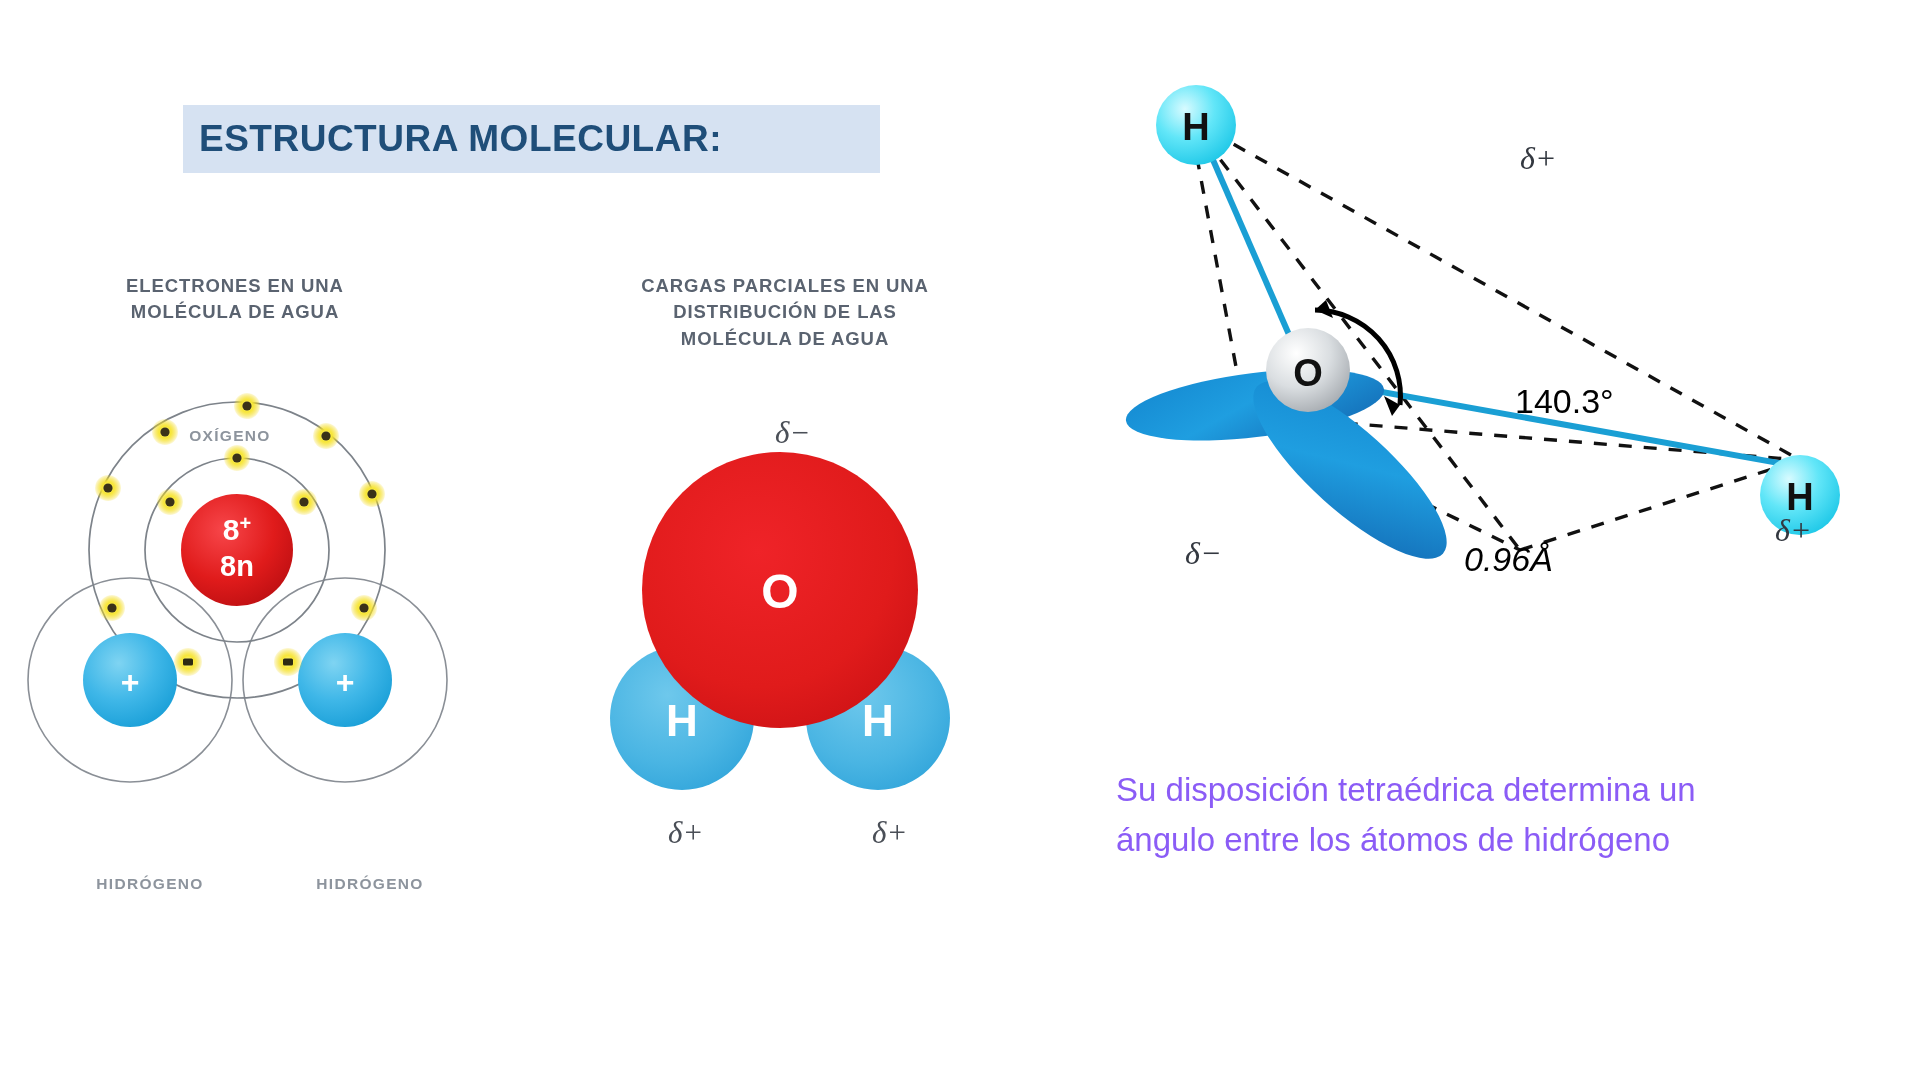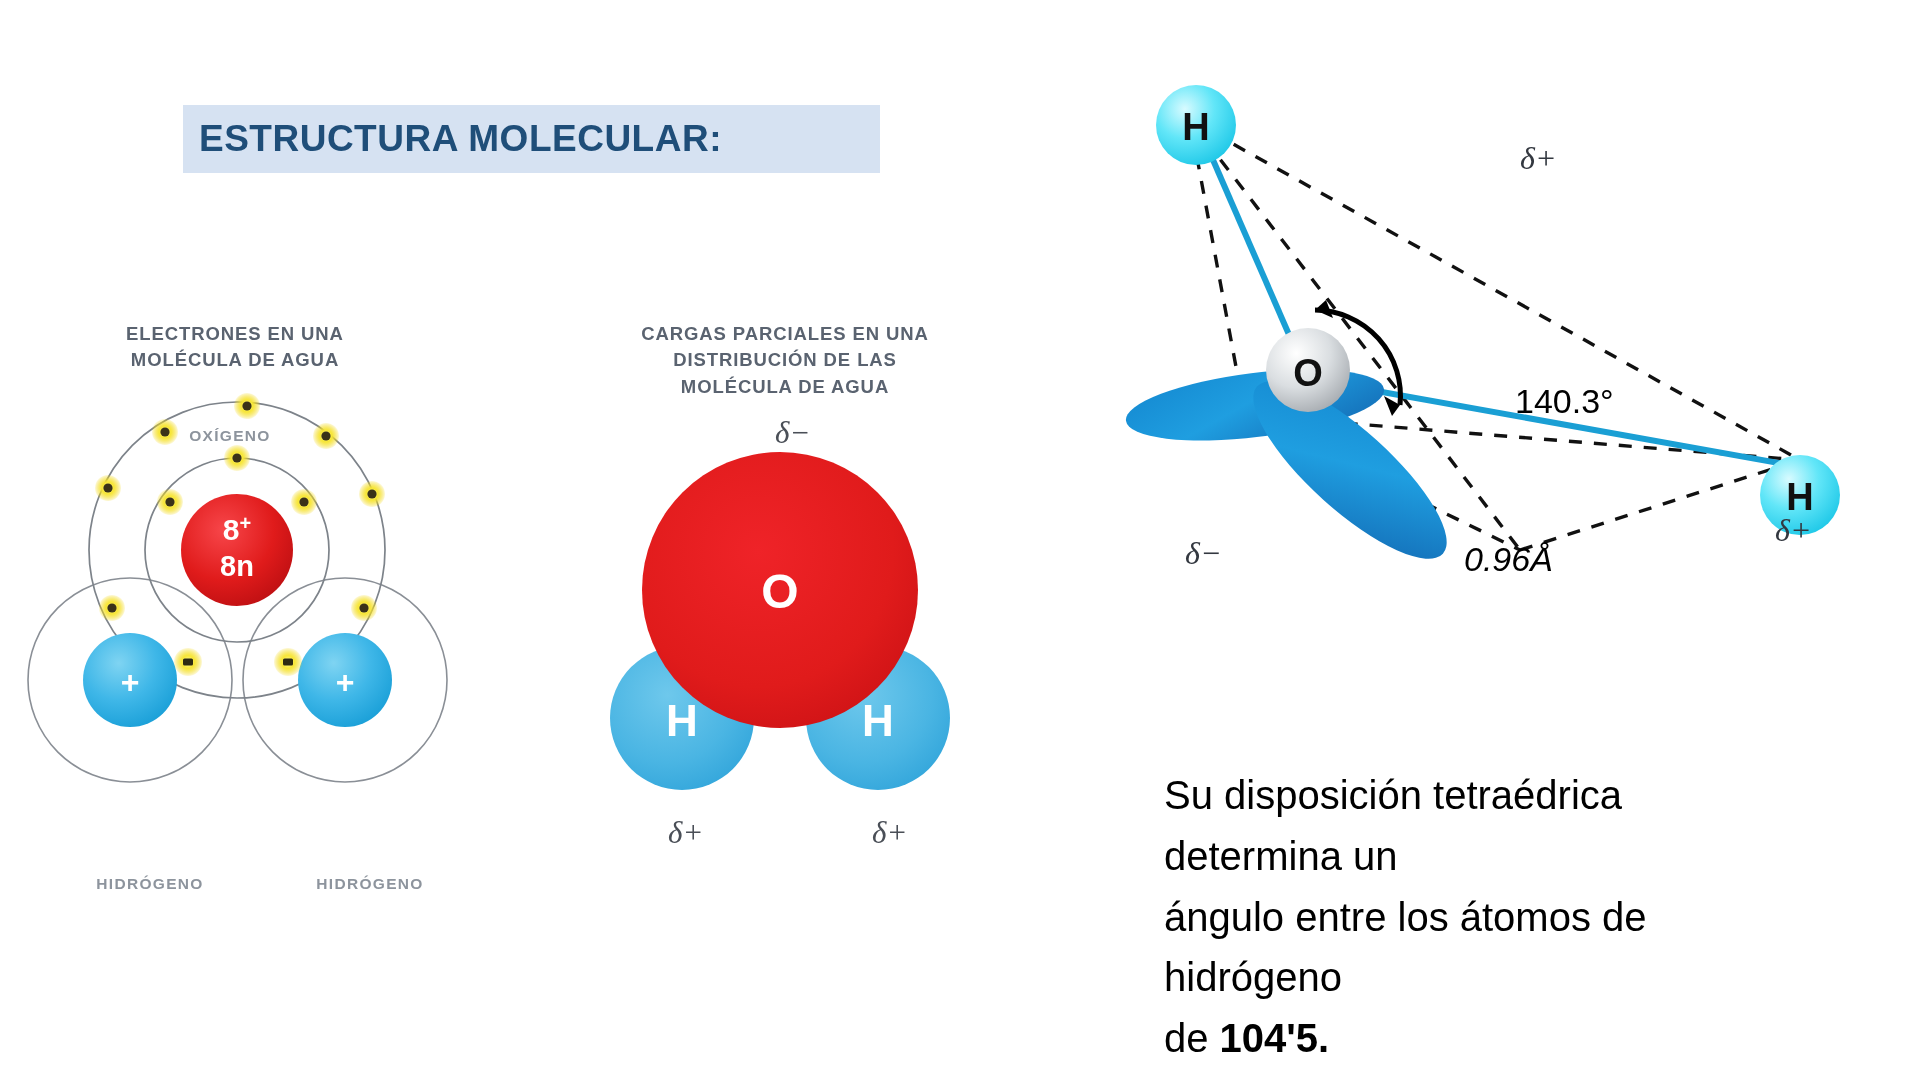--- a/index.html
+++ b/index.html
@@ -39,21 +39,20 @@
 
   
   .fig-caption {
     position: absolute;
     text-align: center;
     color: #5a6370;
     font-size: 18.5px;
     font-weight: bold;
     letter-spacing: 0.9px;
     line-height: 1.42;
-    margin-top: 48px;
   }
   #caption-left  { left: 95px;  top: 273px; width: 280px; }
   #caption-right { left: 600px; top: 273px; width: 370px; }
 
   .small-label {
     position: absolute;
     color: #8d949d;
     font-size: 15.5px;
     font-weight: bold;
     letter-spacing: 1.3px;
@@ -99,26 +98,26 @@
     color: #333840;
     font-size: 32px;
   }
   #delta-plus-top    { left: 1520px; top: 140px; }
   #delta-plus-right  { left: 1775px; top: 512px; }
   #delta-minus-lobe  { left: 1185px; top: 535px; }
 
   
   #paragraph {
     position: absolute;
-    left: 1164px;
+    left: 1116px;
     top: 765px;
     width: 620px;
-    font-size: 40px;
+    font-size: 33px;
     line-height: 1.52;
-    color: #000000;
+    color: #8b5cf6;
   }
   #paragraph b { font-weight: bold; }
 </style>
 </head>
 <body>
 
 <div class="title-band"></div>
 <div class="title-text">ESTRUCTURA MOLECULAR:</div>
 
 <div class="fig-caption" id="caption-left">
@@ -314,16 +313,13 @@
 
 <div class="tetra-text" id="txt-angle">140.3°</div>
 <div class="tetra-text" id="txt-bond">0.96Å</div>
 <div class="delta-tetra" id="delta-plus-top">δ+</div>
 <div class="delta-tetra" id="delta-plus-right">δ+</div>
 <div class="delta-tetra" id="delta-minus-lobe">δ−</div>
 
 <div id="paragraph">
   <div>Su disposición tetraédrica determina un</div>
   <div>ángulo entre los átomos de hidrógeno</div>
-  <div>
-    <span>de </span><b>104'5.</b>
-  </div>
 </div>
 
 </body></html>

